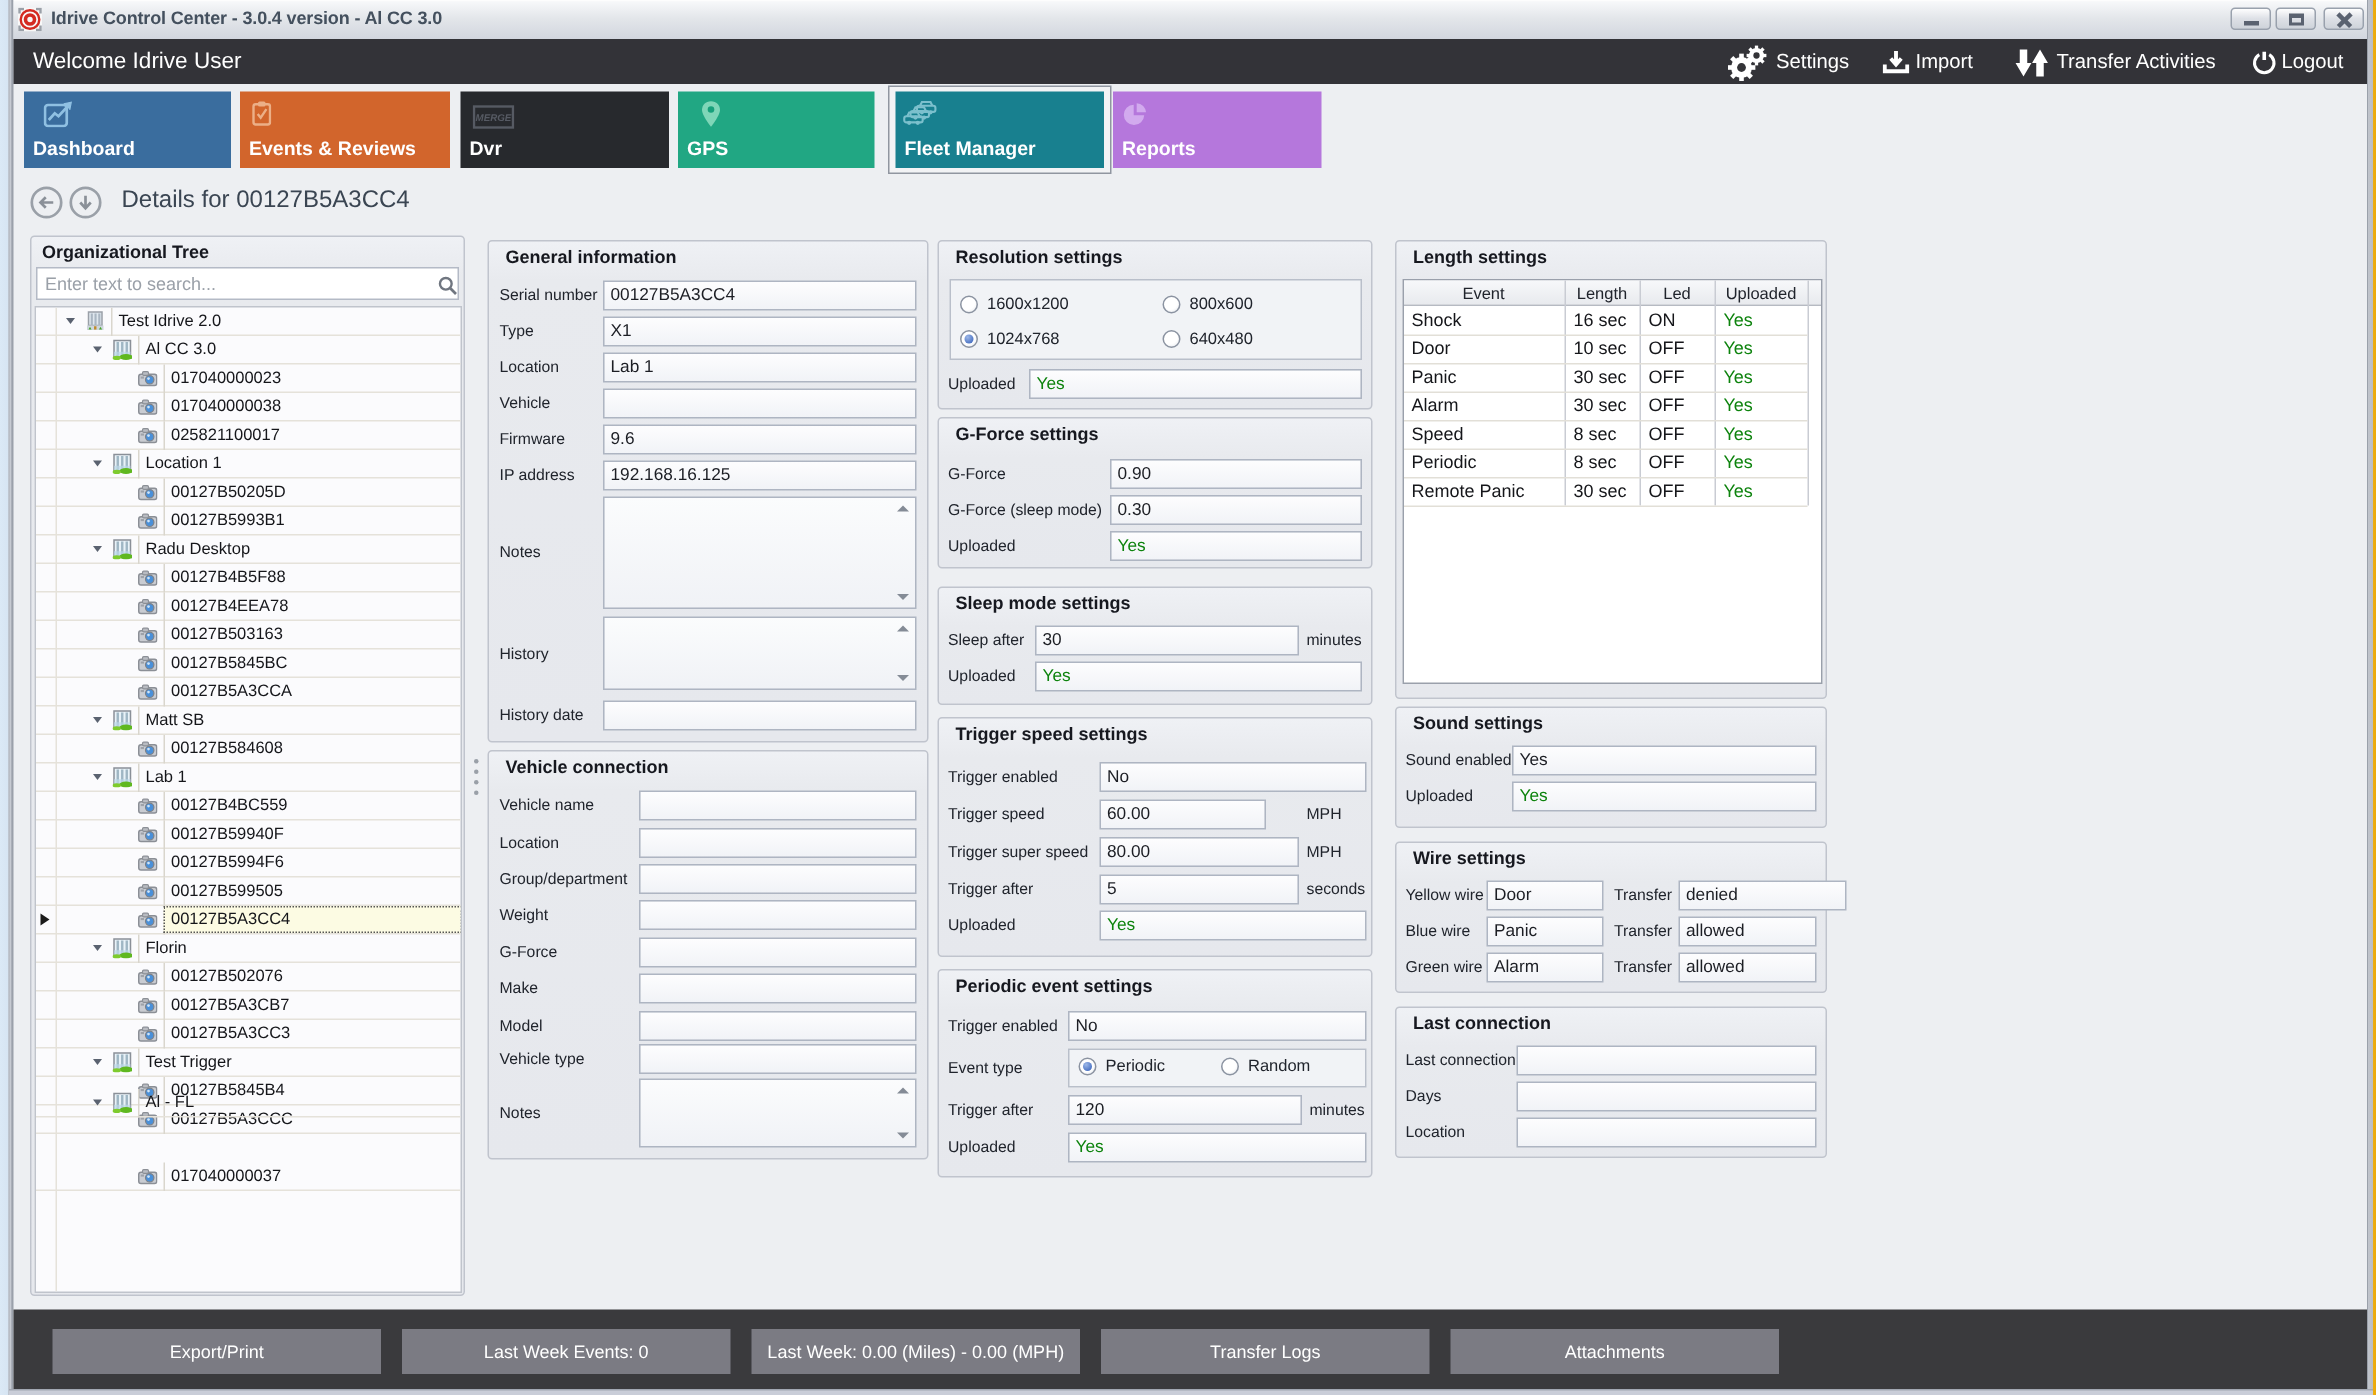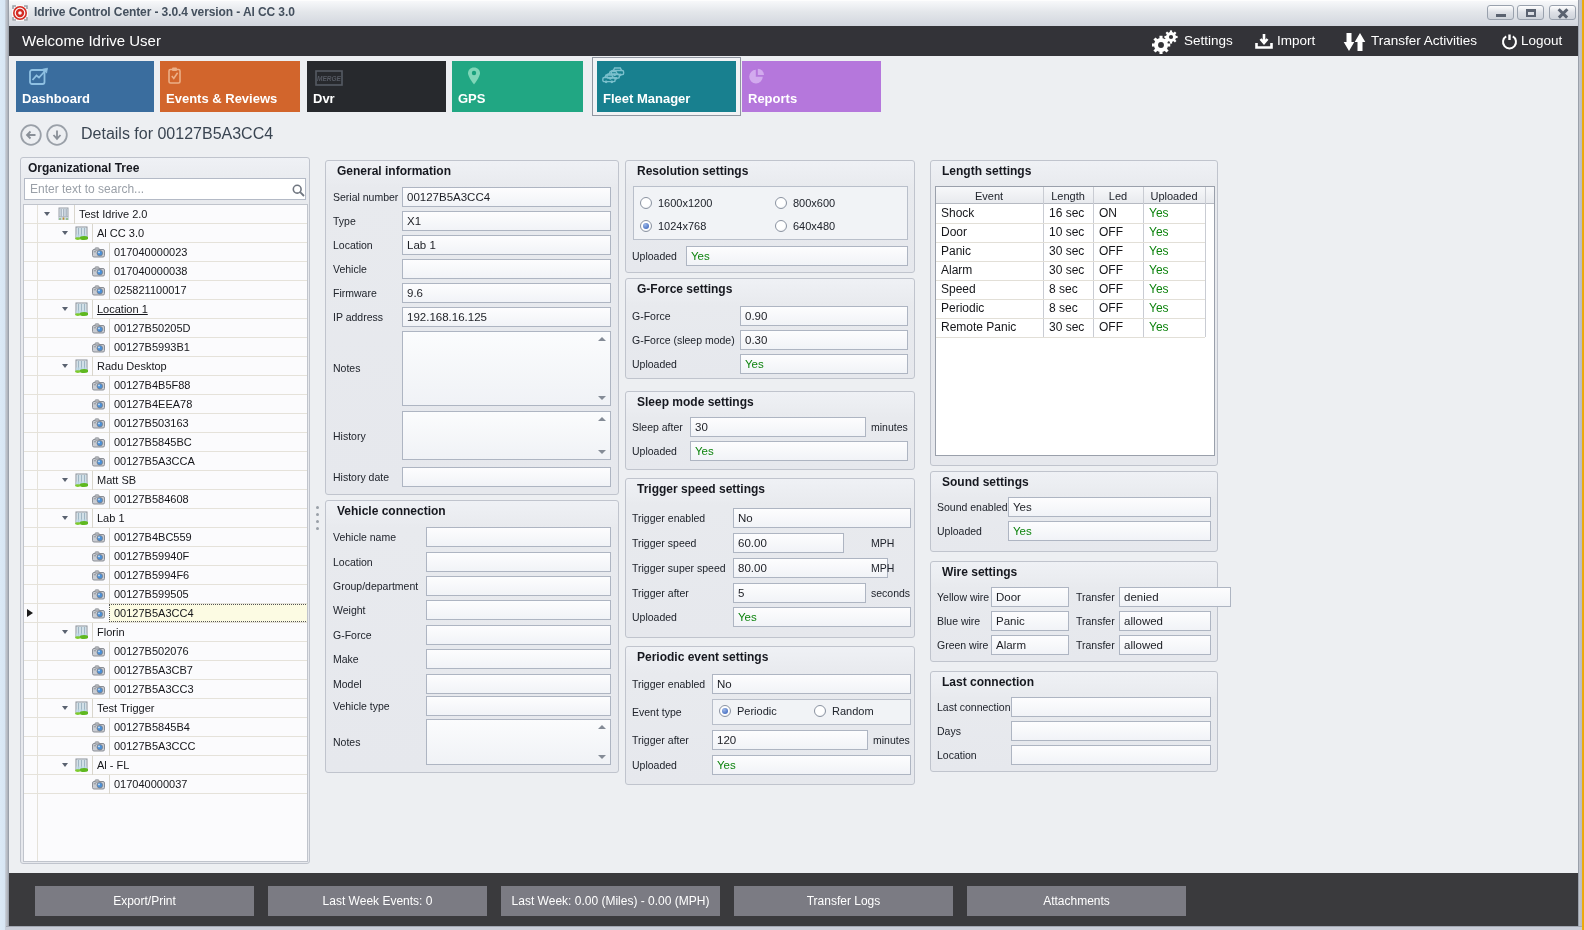--- a/index.html
+++ b/index.html
@@ -243,21 +243,21 @@
 <div class="exp" style="left:38px;top:7px;"></div>
 <svg class="abs" style="left:51px;top:2px;" width="13" height="14" viewBox="0 0 13 14">
           <rect x="1" y="1" width="11" height="11" fill="#e8f2f8" stroke="#8a9098" stroke-width="1"></rect>
           <rect x="2.7" y="2" width="1.6" height="10" fill="#9fb6c4"></rect>
           <rect x="5.7" y="2" width="1.6" height="10" fill="#9fb6c4"></rect>
           <rect x="8.7" y="2" width="1.6" height="10" fill="#9fb6c4"></rect>
           <path d="M1 12 L12 12 L12 8.5 L1 8.5 Z" fill="#bcd9e8" opacity="0.7"></path>
           <ellipse cx="9" cy="12" rx="4.5" ry="2" fill="#5fb820"></ellipse>
           <ellipse cx="2.8" cy="12.6" rx="2.8" ry="1.4" fill="#7ecb2e"></ellipse>
         </svg>
-<div class="ttxt" style="left:73px;top:0;text-decoration:underline;">Location 1</div>
+<div class="ttxt" style="left:73px;top:0;">Location 1</div>
 </div>
 <div class="trow" style="top:114px;">
 <div class="tline" style="left:0;top:18px;width:284px;height:1px;"></div>
 <div class="cellb" style="left:85px;top:0;"></div>
 <svg class="abs" style="left:68px;top:4px;" width="13" height="11" viewBox="0 0 13 11">
           <rect x="0.5" y="2.5" width="12" height="7.5" rx="1.5" fill="#c9ccd2" stroke="#8b8f96" stroke-width="1"></rect>
           <rect x="3" y="0.8" width="4" height="2.4" rx="0.8" fill="#b9bcc2" stroke="#8b8f96" stroke-width="0.8"></rect>
           <circle cx="7.8" cy="6.2" r="2.8" fill="#4a90d9" stroke="#7d8188" stroke-width="0.8"></circle>
           <circle cx="7" cy="5.4" r="0.9" fill="#cfe4f7"></circle>
           <rect x="1.8" y="4" width="2.2" height="1.4" fill="#9ea2a9"></rect>
@@ -538,21 +538,21 @@
 <div class="cellb" style="left:85px;top:0;"></div>
 <svg class="abs" style="left:68px;top:4px;" width="13" height="11" viewBox="0 0 13 11">
           <rect x="0.5" y="2.5" width="12" height="7.5" rx="1.5" fill="#c9ccd2" stroke="#8b8f96" stroke-width="1"></rect>
           <rect x="3" y="0.8" width="4" height="2.4" rx="0.8" fill="#b9bcc2" stroke="#8b8f96" stroke-width="0.8"></rect>
           <circle cx="7.8" cy="6.2" r="2.8" fill="#4a90d9" stroke="#7d8188" stroke-width="0.8"></circle>
           <circle cx="7" cy="5.4" r="0.9" fill="#cfe4f7"></circle>
           <rect x="1.8" y="4" width="2.2" height="1.4" fill="#9ea2a9"></rect>
         </svg>
 <div class="ttxt" style="left:90px;top:0;">00127B5A3CCC</div>
 </div>
-<div class="trow" style="top:551px;text-align:right;">
+<div class="trow" style="top:521px;text-align:right;">
 <div class="tline" style="left:0;top:18px;width:284px;height:1px;"></div>
 <div class="cellb" style="left:68px;top:0;"></div>
 <div class="exp" style="left:38px;top:7px;"></div>
 <svg class="abs" style="left:51px;top:2px;" width="13" height="14" viewBox="0 0 13 14">
           <rect x="1" y="1" width="11" height="11" fill="#e8f2f8" stroke="#8a9098" stroke-width="1"></rect>
           <rect x="2.7" y="2" width="1.6" height="10" fill="#9fb6c4"></rect>
           <rect x="5.7" y="2" width="1.6" height="10" fill="#9fb6c4"></rect>
           <rect x="8.7" y="2" width="1.6" height="10" fill="#9fb6c4"></rect>
           <path d="M1 12 L12 12 L12 8.5 L1 8.5 Z" fill="#bcd9e8" opacity="0.7"></path>
           <ellipse cx="9" cy="12" rx="4.5" ry="2" fill="#5fb820"></ellipse>
@@ -652,21 +652,21 @@
 <div class="lbl" style="left:632px;top:441px;">Uploaded</div>
 <div class="inp green" style="left:690px;top:441px;width:218px;">Yes</div>
 <div class="panel" style="left:625px;top:478px;width:290px;height:160px;"></div>
 <div class="phead" style="left:637px;top:482px;">Trigger speed settings</div>
 <div class="lbl" style="left:632px;top:508px;">Trigger enabled</div>
 <div class="inp" style="left:733px;top:508px;width:178px;">No</div>
 <div class="lbl" style="left:632px;top:533px;">Trigger speed</div>
 <div class="inp" style="left:733px;top:533px;width:111px;">60.00</div>
 <div class="lbl" style="left:871px;top:533px;">MPH</div>
 <div class="lbl" style="left:632px;top:558px;">Trigger super speed</div>
-<div class="inp" style="left:733px;top:558px;width:155px;">80.00</div>
+<div class="inp" style="left:733px;top:558px;width:133px;">80.00</div>
 <div class="lbl" style="left:871px;top:558px;">MPH</div>
 <div class="lbl" style="left:632px;top:583px;">Trigger after</div>
 <div class="inp" style="left:733px;top:583px;width:133px;">5</div>
 <div class="lbl" style="left:871px;top:583px;">seconds</div>
 <div class="lbl" style="left:632px;top:607px;">Uploaded</div>
 <div class="inp green" style="left:733px;top:607px;width:178px;">Yes</div>
 <div class="panel" style="left:625px;top:646px;width:290px;height:139px;"></div>
 <div class="phead" style="left:637px;top:650px;">Periodic event settings</div>
 <div class="lbl" style="left:632px;top:674px;">Trigger enabled</div>
 <div class="inp" style="left:712px;top:674px;width:199px;">No</div>

